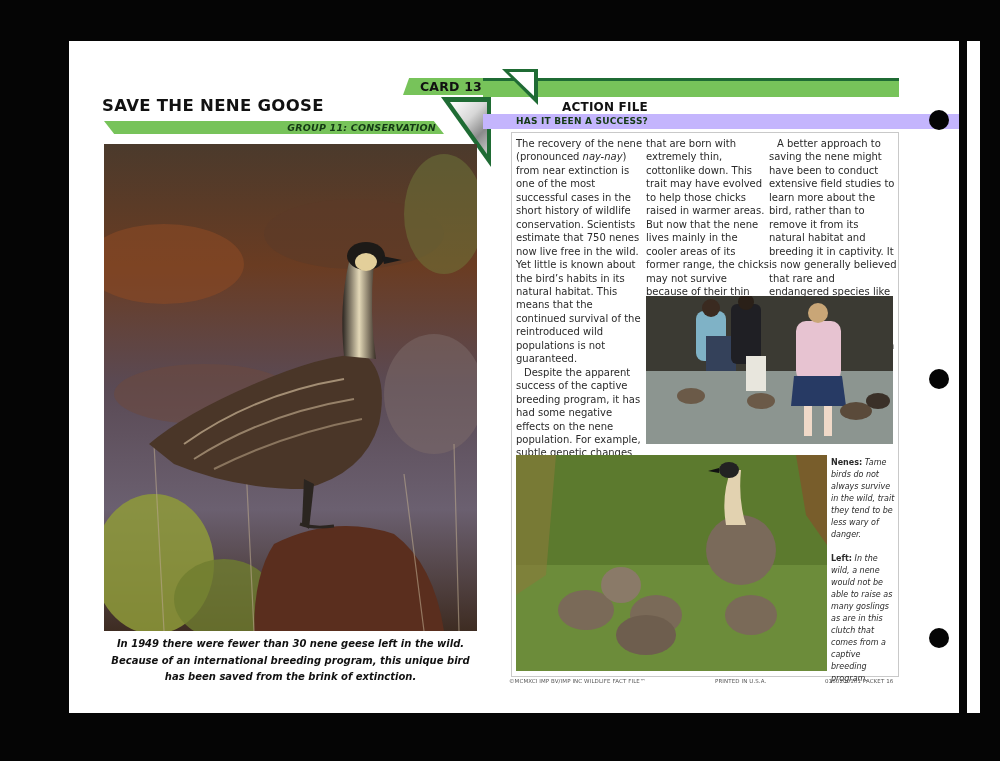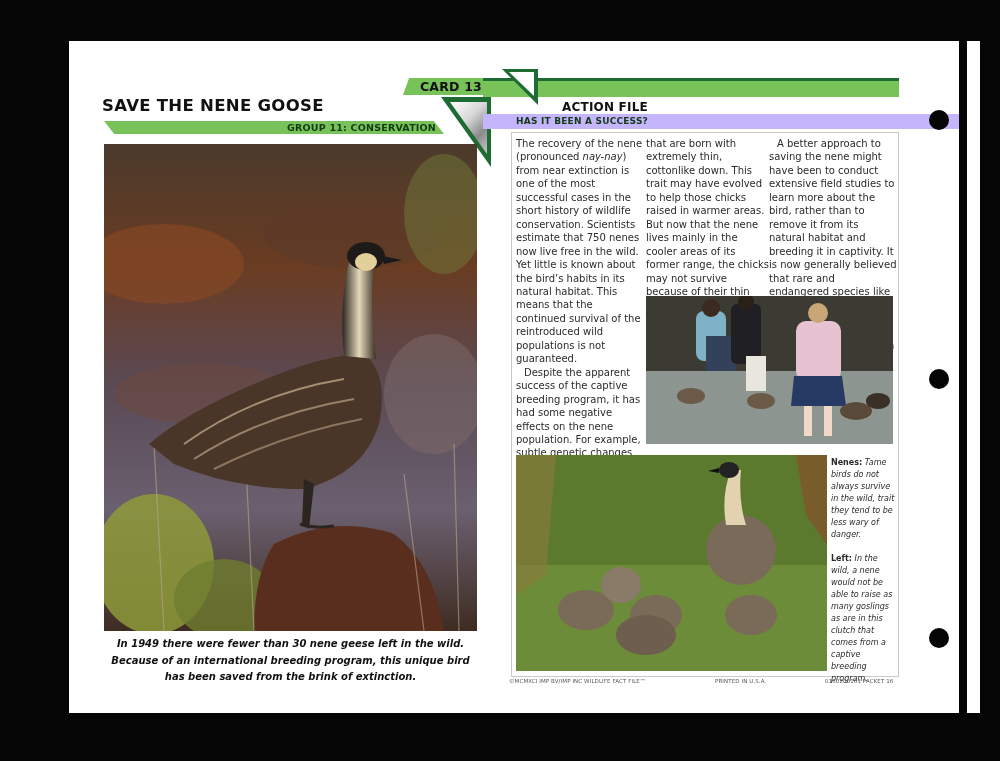--- a/index.html
+++ b/index.html
@@ -9,21 +9,21 @@
   .card { position: absolute; left: 49px; top: 41px; width: 911px; height: 672px; background: #ffffff; margin-left: 20px; }
 
   
   .card-tab { position: absolute; left: 334px; top: 37px; width: 87px; height: 17px; background: #77c35a;
     clip-path: polygon(7% 0, 100% 0, 100% 100%, 0 100%); }
   .card-tab span { position: absolute; right: 8px; top: 0; font-weight: bold; font-size: 12.5px; color: #111; line-height: 17px; letter-spacing: .2px; }
 
   .title { position: absolute; left: 33px; top: 55px; font-weight: bold; font-size: 16.5px; letter-spacing: .3px; color: #111; text-align: center; }
 
   .group-bar { position: absolute; left: 35px; top: 80px; width: 340px; height: 13px; background: #77c35a;
-    clip-path: polygon(0 0, 97% 0, 100% 100%, 3% 100%); }
+    clip-path: polygon(0 0, 97% 0, 100% 100%, 3% 100%); font-style: italic; }
   .group-bar span { position: absolute; right: 8px; top: 0; font-weight: bold; font-size: 9.5px; color: #143a14; line-height: 13px; letter-spacing: .2px; }
 
   .corner-tri { position: absolute; left: 372px; top: 56px; width: 50px; height: 70px; background: #1f6b34;
     clip-path: polygon(0 0, 100% 0, 100% 100%); }
   .corner-tri-inner { position: absolute; left: 381px; top: 61px; width: 37px; height: 52px;
     background: linear-gradient(135deg, #ffffff 0%, #d7d7d7 40%, #8a8a8a 70%, #c9c9c9 100%);
     clip-path: polygon(0 0, 100% 0, 100% 100%); }
 
   .main-photo { position: absolute; left: 35px; top: 103px; width: 373px; height: 487px; overflow: hidden; background: #4a3325; }
 

